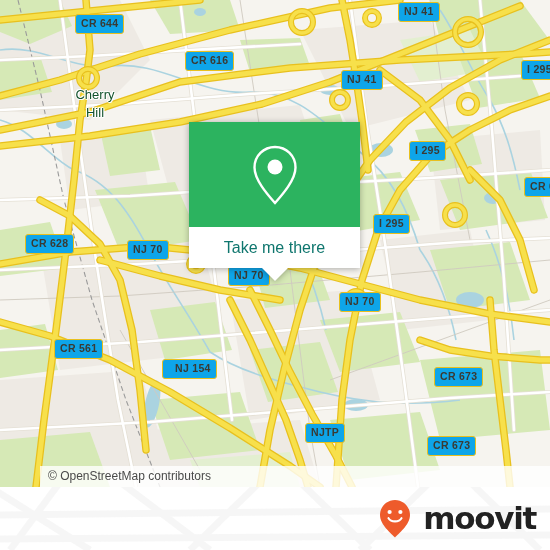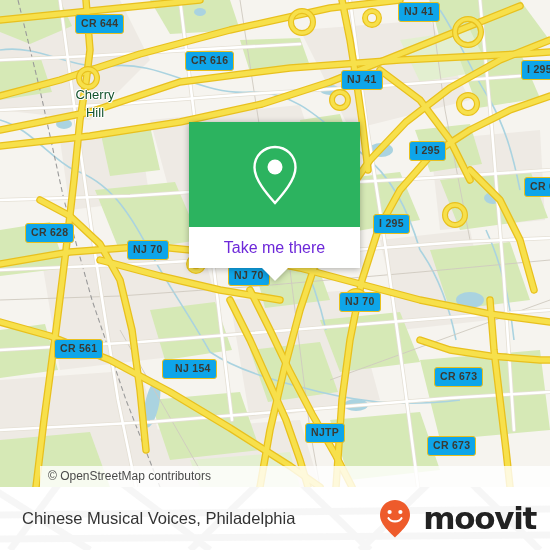--- a/index.html
+++ b/index.html
@@ -61,21 +61,21 @@
   }
   .popup-top {
     height: 105px;
     background: #2cb35f;
     display: flex; align-items: center; justify-content: center;
   }
   .popup-bottom {
     height: 41px;
     background: #ffffff;
     display: flex; align-items: center; justify-content: center;
-    color: #6d28d9;
+    color: #0f766e;
     font-size: 16px;
     font-family: "Liberation Sans", sans-serif;
   }
   .popup-tail {
     position: absolute;
     left: 50%; transform: translateX(-50%);
     bottom: -13px;
     width: 0; height: 0;
     border-left: 13px solid transparent;
     border-right: 13px solid transparent;
@@ -339,21 +339,21 @@
 Hill</div>
 
     <div class="shield" style="left:75px;  top:14px;">CR 644</div>
     <div class="shield" style="left:398px; top:2px;">NJ 41</div>
     <div class="shield" style="left:185px; top:51px;">CR 616</div>
     <div class="shield" style="left:341px; top:70px;">NJ 41</div>
     <div class="shield" style="left:521px; top:60px;">I 295</div>
     <div class="shield" style="left:409px; top:141px;">I 295</div>
     <div class="shield" style="left:524px; top:177px;">CR 6</div>
     <div class="shield" style="left:373px; top:214px;">I 295</div>
-    <div class="shield" style="left:25px;  top:223px;">CR 628</div>
+    <div class="shield" style="left:25px;  top:234px;">CR 628</div>
     <div class="shield" style="left:127px; top:240px;">NJ 70</div>
     <div class="shield" style="left:228px; top:266px;">NJ 70</div>
     <div class="shield" style="left:339px; top:292px;">NJ 70</div>
     <div class="shield" style="left:14px;  top:339px;margin-left:40px;">CR 561</div>
     <div class="shield" style="left:162px; top:359px;padding-left:12px;">NJ 154</div>
     <div class="shield" style="left:434px; top:367px;">CR 673</div>
     <div class="shield" style="left:305px; top:406px;margin-top:17px;">NJTP</div>
     <div class="shield" style="left:427px; top:436px;">CR 673</div>
 
     <div class="popup">
@@ -379,21 +379,20 @@
         <path d="M60 -5 L10 63"></path>
         <path d="M120 -5 L210 63"></path>
         <path d="M260 -5 L190 63"></path>
         <path d="M300 -5 L370 63"></path>
         <path d="M430 -5 L360 63"></path>
         <path d="M470 -5 L540 63"></path>
         <path d="M-5 28 L560 22"></path>
         <path d="M-5 52 L560 48"></path>
       </g>
     </svg>
-    <div class="footer-title">Chinese Musical Voices, Philadelphia</div>
     <div class="brand">
       <svg width="30" height="38" viewBox="0 0 30 38">
         <path d="M15 0 C6.7 0 0 6.7 0 15 C0 25 12 34 15 37.5 C18 34 30 25 30 15 C30 6.7 23.3 0 15 0 Z" fill="#ee5b2b"></path>
         <circle cx="9.6" cy="12" r="2.1" fill="#ffffff"></circle>
         <circle cx="20.4" cy="12" r="2.1" fill="#ffffff"></circle>
         <path d="M8.5 18.2 C11 22.4 19 22.4 21.5 18.2" stroke="#ffffff" stroke-width="2.1" fill="none" stroke-linecap="round"></path>
       </svg>
       <span class="brand-word">moovit</span>
     </div>
   </div>

